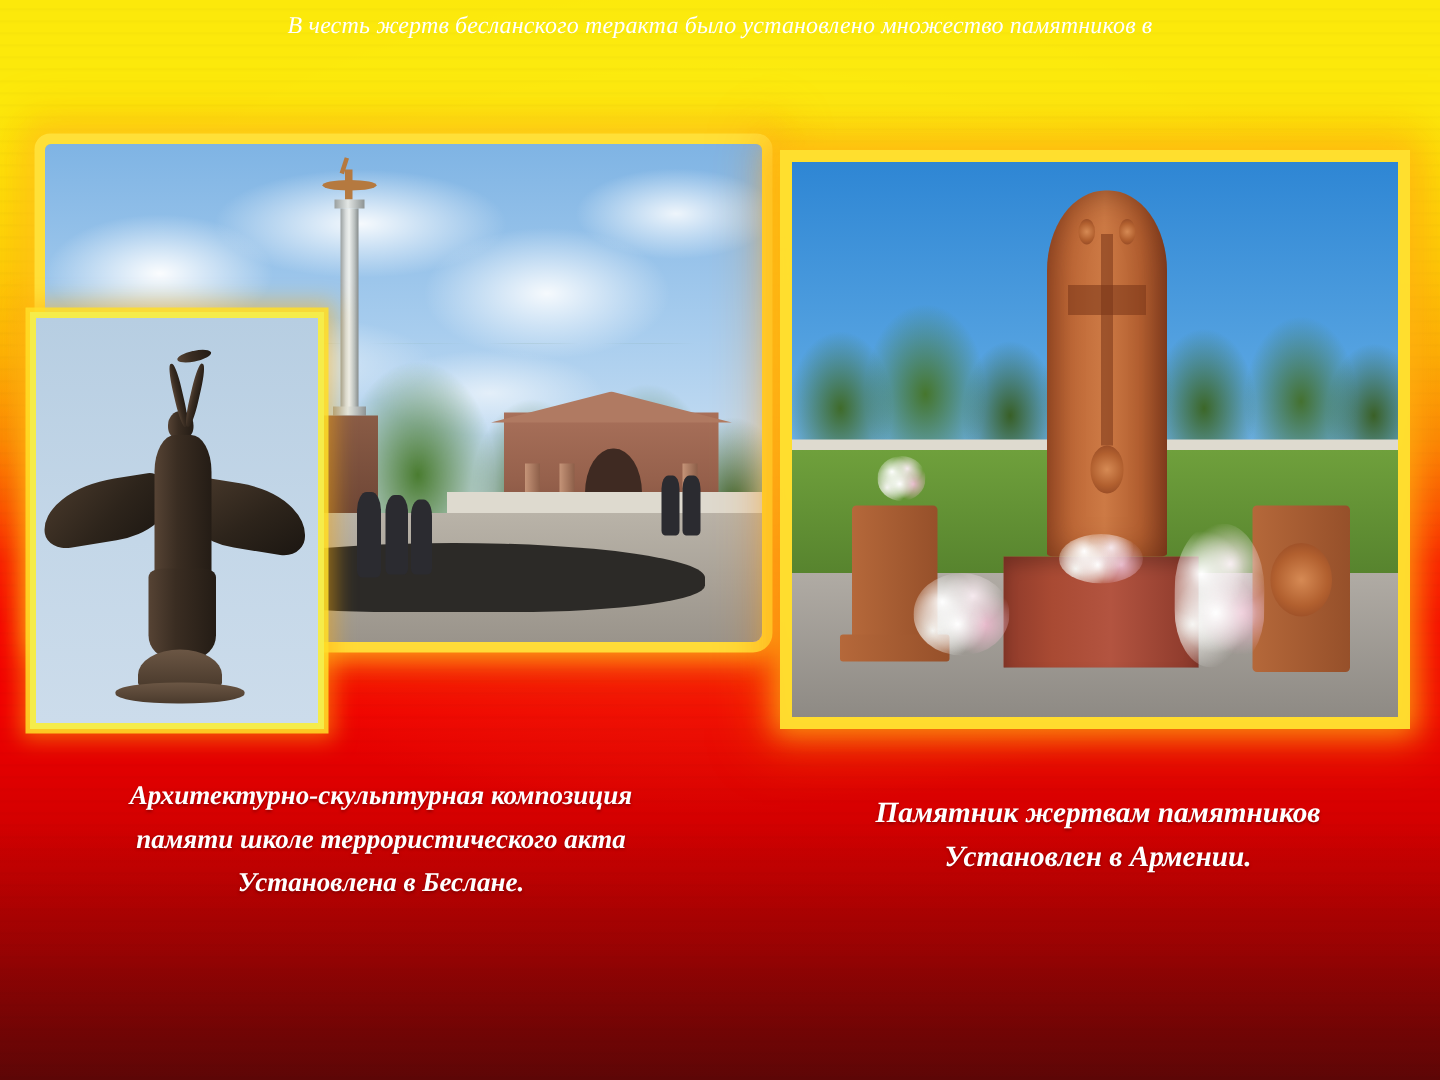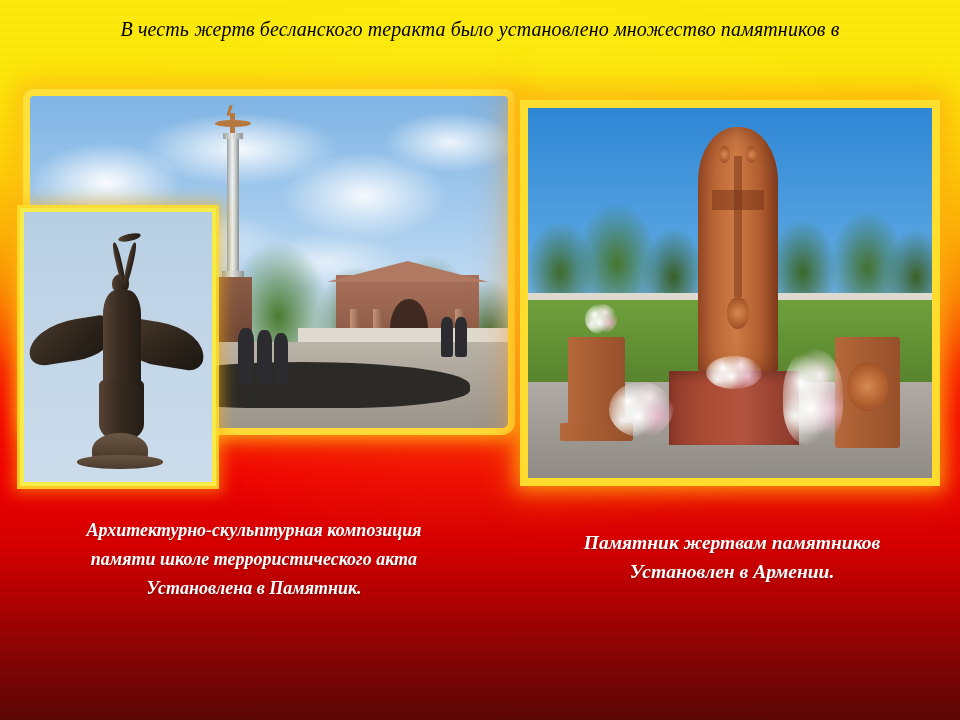--- a/index.html
+++ b/index.html
@@ -67,27 +67,27 @@
       rgba(0,0,0,0.00) 5px,
       rgba(0,0,0,0.018) 6px,
       rgba(0,0,0,0.00) 8px);
     pointer-events: none;
   }
 
   
   .title {
     position: absolute;
     left: 50px;
-    top: 14px;
+    top: 2px;
     width: 860px;
     text-align: center;
     font-style: italic;
-    font-size: 20px;
+    font-size: 16px;
     line-height: 31px;
-    color: #000000;
+    color: #ffffff;
     letter-spacing: 0.1px;
   }
   .title .ln { display: block; }
   .title .ln2 { padding-left: 6px; }
 
   
   .photo {
     position: absolute;
     overflow: hidden;
   }
@@ -391,21 +391,21 @@
       <div class="flowers" style="left:20%;top:74%;width:16%;height:15%;"></div>
       <div class="flowers" style="left:44%;top:67%;width:14%;height:9%;"></div>
       <div class="flowers" style="left:63%;top:65%;width:15%;height:26%;border-radius:46% 46% 40% 40%;"></div>
       <div class="flowers" style="left:14%;top:53%;width:8%;height:8%;"></div>
     </div>
   </div>
 
   <div class="caption" id="caption-left">
     <span class="ln">Архитектурно-скульптурная композиция</span>
     <span class="ln">памяти школе террористического акта</span>
-    <span class="ln">Установлена в Памятник.</span>
+    <span class="ln">Установлена в Беслане.</span>
   </div>
 
   <div class="caption" id="caption-right">
     <span class="ln">Памятник жертвам памятников</span>
     <span class="ln">Установлен в Армении.</span>
   </div>
 
 </div>
 
 </body></html>

